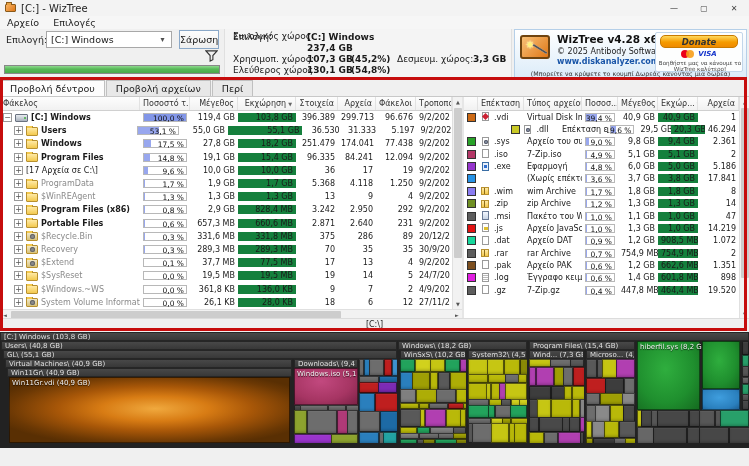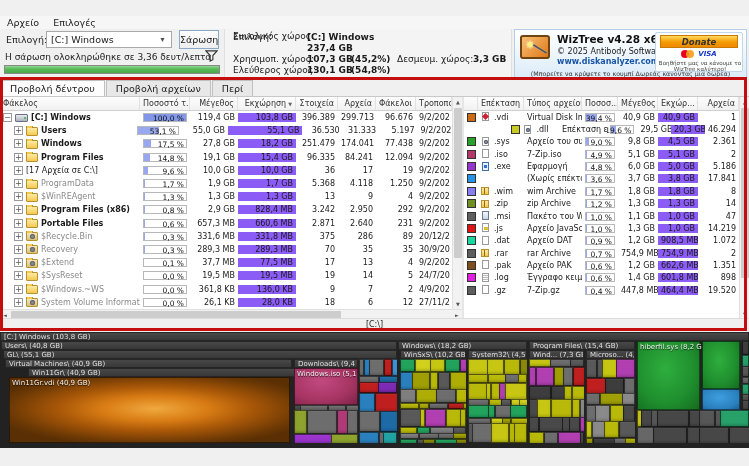--- a/index.html
+++ b/index.html
@@ -37,21 +37,21 @@
   
   .promo { position:absolute; left:514px; top:0px; width:233px; height:49px; border:1px solid #b5cfe8; background:linear-gradient(#ffffff,#dcecf9); }
   .logo { position:absolute; left:5px; top:5px; width:30px; height:24px; background:linear-gradient(135deg,#f8c077,#e07818); border:2px solid #6f4410; border-radius:3px; }
   .logo .star { position:absolute; left:3px; top:1px; font-size:12px; color:#fff27a; text-shadow:0 0 2px #fff; }
   .logo .wand { position:absolute; left:10px; top:11px; width:16px; height:2px; background:#f4f4f4; border:1px solid #555; transform:rotate(32deg); }
   .promo .t1 { position:absolute; left:42px; top:3px; font-size:10.5px; font-weight:bold; color:#111; }
   .promo .t2 { position:absolute; left:42px; top:17px; font-size:8px; color:#222; }
   .promo .t3 { position:absolute; left:42px; top:27px; font-size:8px; font-weight:bold; color:#1a56a8; }
   .promo .t4 { position:absolute; left:0px; top:40px; width:100%; text-align:center; font-size:6.3px; color:#333; }
   .donatebox { position:absolute; right:3px; top:2px; width:88px; height:40px; background:#fdfefe; border:1px solid #c2d6ea; border-radius:2px; }
-  .donatebtn { position:absolute; left:4px; top:2px; width:78px; height:13px; border-radius:0; background:linear-gradient(#ffd95e,#f59b00 55%,#ef8a00); border:1px solid #c87a00; text-align:center; font-size:8.5px; font-weight:bold; font-style:italic; color:#333; line-height:12px; }
+  .donatebtn { position:absolute; left:4px; top:2px; width:78px; height:13px; border-radius:5px; background:linear-gradient(#ffd95e,#f59b00 55%,#ef8a00); border:1px solid #c87a00; text-align:center; font-size:8.5px; font-weight:bold; font-style:italic; color:#333; line-height:12px; }
   .cards { position:absolute; left:0; top:17px; width:100%; display:flex; justify-content:center; align-items:center; gap:3px; }
   .mc { position:relative; width:14px; height:8px; }
   .mc i { position:absolute; top:0; width:8px; height:8px; border-radius:50%; }
   .mc .c1 { left:0; background:#eb001b; }
   .mc .c2 { left:5px; background:#f79e1b; opacity:.9; }
   .visa { font-size:7px; font-weight:bold; font-style:italic; color:#1434cb; }
   .donnote { position:absolute; left:1px; top:27px; width:86px; font-size:5.6px; color:#444; text-align:center; line-height:1.1; }
 
   
   .tabs { position:absolute; left:0; top:80px; width:749px; height:16px; background:#f0f0f0; display:flex; align-items:flex-end; }
@@ -63,21 +63,21 @@
   
   .thead { position:absolute; top:0; height:14px; background:linear-gradient(#fdfdfd,#f1f1f1); border-bottom:1px solid #d0d0d0; display:flex; font-size:8px; color:#333; }
   .th { border-right:1px solid #e2e2e2; padding:2px 3px 0 3px; white-space:nowrap; overflow:hidden; }
   .th.r { text-align:right; }
   .rows { position:absolute; top:14px; left:0; }
   .trow { display:flex; align-items:center; height:13.2px; font-size:8px; white-space:nowrap; }
   .trow.gray .nm { color:#8a8a8a; }
   .trow.b .nm { font-weight:bold; }
   .cell { overflow:hidden; white-space:nowrap; padding:0 3px; }
   .cell.r { text-align:right; }
-  .cell.shade { background:#8b5cf6; }
+  .cell.shade { background:#15803d; }
   .namecell { display:flex; align-items:center; gap:3px; padding-left:3px; overflow:hidden; }
   .expand { flex:none; width:9px; height:9px; border:1px solid #999; background:#fff; color:#555; font-size:8px; line-height:7px; text-align:center; }
   .icon-folder { flex:none; width:12px; height:9px; background:linear-gradient(#ffeaa6,#f3c94e); border:1px solid #b8912f; border-radius:1px; position:relative; margin-top:1px; }
   .icon-folder::before { content:""; position:absolute; top:-3px; left:-1px; width:5px; height:2px; background:#f3c94e; border:1px solid #b8912f; border-bottom:none; }
   .icon-folder.sys { background:linear-gradient(#f0e7c8,#d8c27a); }
   .icon-folder.sys::after { content:""; position:absolute; left:3px; top:1px; width:5px; height:5px; border-radius:50%; background:#8a8a8a; box-shadow:inset 0 0 0 1px #666; }
   .icon-drive { flex:none; width:13px; height:8px; background:linear-gradient(#e8ecf0,#aab2bd); border:1px solid #6a7280; border-radius:1px; position:relative; margin-top:1px; }
   .icon-drive::after { content:""; position:absolute; right:1px; top:2px; width:2px; height:2px; background:#3fae3f; border-radius:50%; }
   .pctbox { position:relative; width:100%; height:9px; border:1px solid #b8b8b8; background:#fff; }
   .pctfill { position:absolute; left:0; top:0; bottom:0; background:#98a7ee; }
@@ -118,34 +118,42 @@
   .tm-tile { position:absolute; box-shadow:inset 0 0 0 1px rgba(0,0,0,.55), inset 0 -2px 3px rgba(0,0,0,.25), inset 0 1px 2px rgba(255,255,255,.12); }
 
   
   .statusbar { position:absolute; left:0; top:448px; width:749px; height:18px; background:#f0f0f0; border-top:1px solid #d9d9d9; text-align:center; font-size:9.5px; color:#111; line-height:17px; }
 </style>
 </head>
 <body>
 
 <div id="app">
 
+  <div class="titlebar">
+    <span class="titleicon"></span>
+    <span class="titletext">[C:] - WizTree</span>
+    <span class="wincontrols">
+      <span class="winbtn">—</span>
+      <span class="winbtn">▢</span>
+      <span class="winbtn">✕</span>
+    </span>
+  </div>
 
   <div class="menubar">
     <span class="menuitem">Αρχείο</span>
     <span class="menuitem">Επιλογές</span>
   </div>
 
   <div class="toolbar">
     <span class="lbl" style="position:absolute;left:6px;top:5px;">Επιλογή:</span>
     <div class="combo">
       <span>[C:] Windows</span>
       <span class="chev">▾</span>
     </div>
     <div class="scanbtn">Σάρωση</div>
-    <div class="scanstatus">Η σάρωση ολοκληρώθηκε σε 3,36 δευτ/λεπτα</div>
     <span class="funnel">
       <svg width="13" height="12" viewBox="0 0 14 13">
           <path d="M1 1 h12 l-4.5 5 v4.5 l-3 1.5 v-6 z" fill="none" stroke="#333" stroke-width="1.2"></path>
         </svg>
     </span>
     <div class="progress">
         <div class="fill" id="progfill" style="width: 100%;"></div>
       </div>
 
     <div class="summary">
@@ -566,21 +574,21 @@
               <span class="nm">.sys</span>
             </div>
             <div class="cell" style="width: 58px;">Αρχείο του συστ</div>
             <div class="cell" style="width: 36px;">
               <div class="pctbox">
                 <div class="pctfill" style="width: 9%;"></div>
                 <span class="pcttext">9,0 %</span>
               </div>
             </div>
             <div class="cell r" style="width: 40px;">9,8 GB</div>
-            <div class="cell r shade" style="width: 40px;">4,5 GB</div>
+            <div class="cell r shade" style="width: 40px;">9,4 GB</div>
             <div class="cell r" style="width: 41px;">2.361</div>
           </div>
           <div class="trow" style="height: 12.37px;">
             <div class="cell" style="width: 14px;">
               <div class="swatch" style="background: rgb(180, 55, 103);"></div>
             </div>
             <div class="cell namecell" style="width: 46px;">
               <span class="fticon file">
                 <span class="pg"></span>
               </span>
@@ -836,21 +844,21 @@
     <div class="panel-footer">[C:\]</div>
   </div>
 
   <div class="annotation"></div>
 
   <div class="treemap" id="treemap">
       <div class="tm-header" style="left: 0px; top: 0px; width: 749px; height: 9px;">[C:] Windows  (103,8 GB)</div>
       <div class="tm-header" style="left: 1px; top: 9px; width: 396px; height: 9px;">Users\ (40,8 GB)</div>
       <div class="tm-header" style="left: 3px; top: 18px; width: 394px; height: 9px;">GL\ (55,1 GB)</div>
       <div class="tm-header" style="left: 5px; top: 27px; width: 287px; height: 9px;">Virtual  Machines\ (40,9 GB)</div>
-      <div class="tm-header" style="left: 7px; top: 36px; width: 285px; height: 9px; margin-left: 21px;">Win11Gr\ (40,9 GB)</div>
+      <div class="tm-header" style="left: 7px; top: 36px; width: 285px; height: 9px;">Win11Gr\ (40,9 GB)</div>
       <div class="tm-header" style="left: 294px; top: 27px; width: 64px; height: 9px;">Downloads\ (9,4 GB)</div>
       <div class="tm-header" style="left: 398px; top: 9px; width: 129px; height: 9px;">Windows\ (18,2 GB)</div>
       <div class="tm-header" style="left: 400px; top: 18px; width: 66px; height: 9px;">WinSxS\ (10,2 GB)</div>
       <div class="tm-header" style="left: 468px; top: 18px; width: 59px; height: 9px;">System32\ (4,5 GB)</div>
       <div class="tm-header" style="left: 529px; top: 9px; width: 106px; height: 9px;">Program Files\ (15,4 GB)</div>
       <div class="tm-header" style="left: 529px; top: 18px; width: 55px; height: 9px;">Wind... (7,3 GB)</div>
       <div class="tm-header" style="left: 586px; top: 18px; width: 49px; height: 9px;">Microso... (4,4 GB)</div>
       <div class="tm-block" style="left: 9px; top: 45px; width: 281px; height: 66px; background: radial-gradient(60% 60% at 52% 48%, rgb(240, 169, 62) 0%, rgb(216, 124, 20) 32%, rgb(168, 87, 8) 58%, rgb(107, 56, 4) 88%, rgb(89, 47, 3) 100%);">
         <span class="bl">Win11Gr.vdi (40,9 GB)</span>
       </div>

